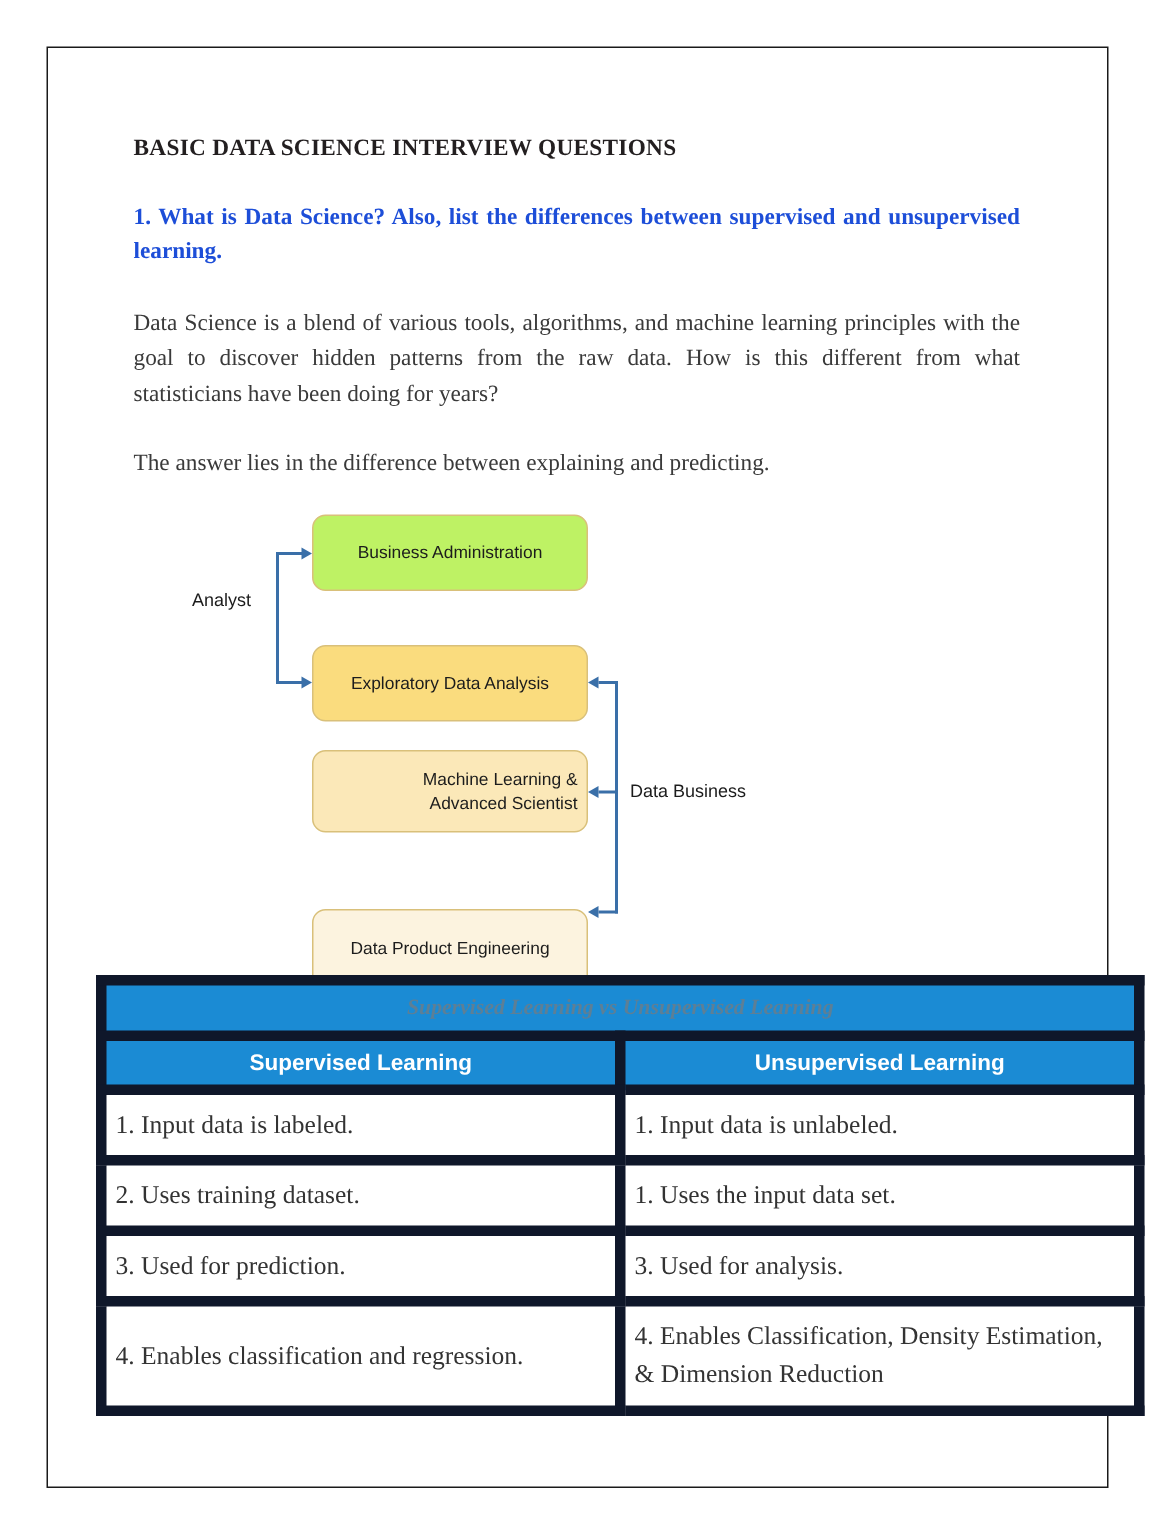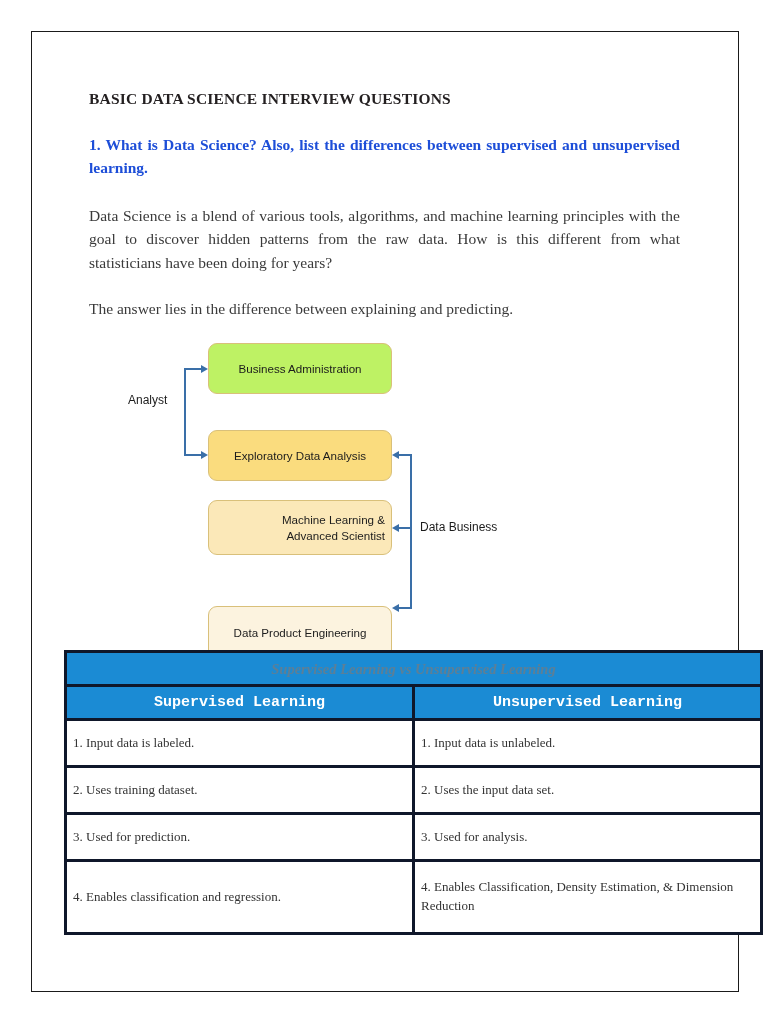--- a/index.html
+++ b/index.html
@@ -121,21 +121,21 @@
   
   #cmp-table {
     position: absolute;
     left: 32px;
     top: 618px;
     width: 699px;
     border-collapse: collapse;
     table-layout: fixed;
   }
   #cmp-table td, #cmp-table th {
-    border: 3px solid #0f172a;
+    border: 7px solid #0f172a;
     box-sizing: border-box;
     padding: 6px;
   }
   .tbl-title-cell {
     background: #1b8bd4;
     height: 34px;
     text-align: center;
     vertical-align: middle;
   }
   .tbl-title-text {
@@ -143,31 +143,31 @@
     font-style: italic;
     font-weight: bold;
     font-size: 14.5px;
     color: #5d7f96;
   }
   .tbl-head-cell {
     background: #1b8bd4;
     height: 34px;
     text-align: center;
     vertical-align: middle;
-    font-family: Liberation Mono, monospace;
+    font-family: Liberation Sans, sans-serif;
     font-weight: bold;
     font-size: 15px;
     color: #ffffff;
   }
   .tbl-body-cell {
     background: #ffffff;
     height: 47px;
     vertical-align: middle;
     font-family: "Liberation Serif", serif;
-    font-size: 13px;
+    font-size: 17px;
     color: #333333;
     padding: 6px 9px;
     line-height: 1.45;
   }
   .tbl-body-cell.tall { height: 73px; }
   .col-left  { width: 327px; }
   .col-right { width: 372px; }
 </style>
 </head>
 <body>
@@ -227,21 +227,21 @@
       <tr>
         <td class="tbl-head-cell col-left">Supervised Learning</td>
         <td class="tbl-head-cell col-right">Unsupervised Learning</td>
       </tr>
       <tr>
         <td class="tbl-body-cell col-left">1. Input data is labeled.</td>
         <td class="tbl-body-cell col-right">1. Input data is unlabeled.</td>
       </tr>
       <tr>
         <td class="tbl-body-cell col-left">2. Uses training dataset.</td>
-        <td class="tbl-body-cell col-right">2. Uses the input data set.</td>
+        <td class="tbl-body-cell col-right">1. Uses the input data set.</td>
       </tr>
       <tr>
         <td class="tbl-body-cell col-left">3. Used for prediction.</td>
         <td class="tbl-body-cell col-right">3. Used for analysis.</td>
       </tr>
       <tr>
         <td class="tbl-body-cell tall col-left">4. Enables classification and regression.</td>
         <td class="tbl-body-cell tall col-right">4. Enables Classification, Density Estimation, &amp; Dimension Reduction</td>
       </tr>
     </tbody>

